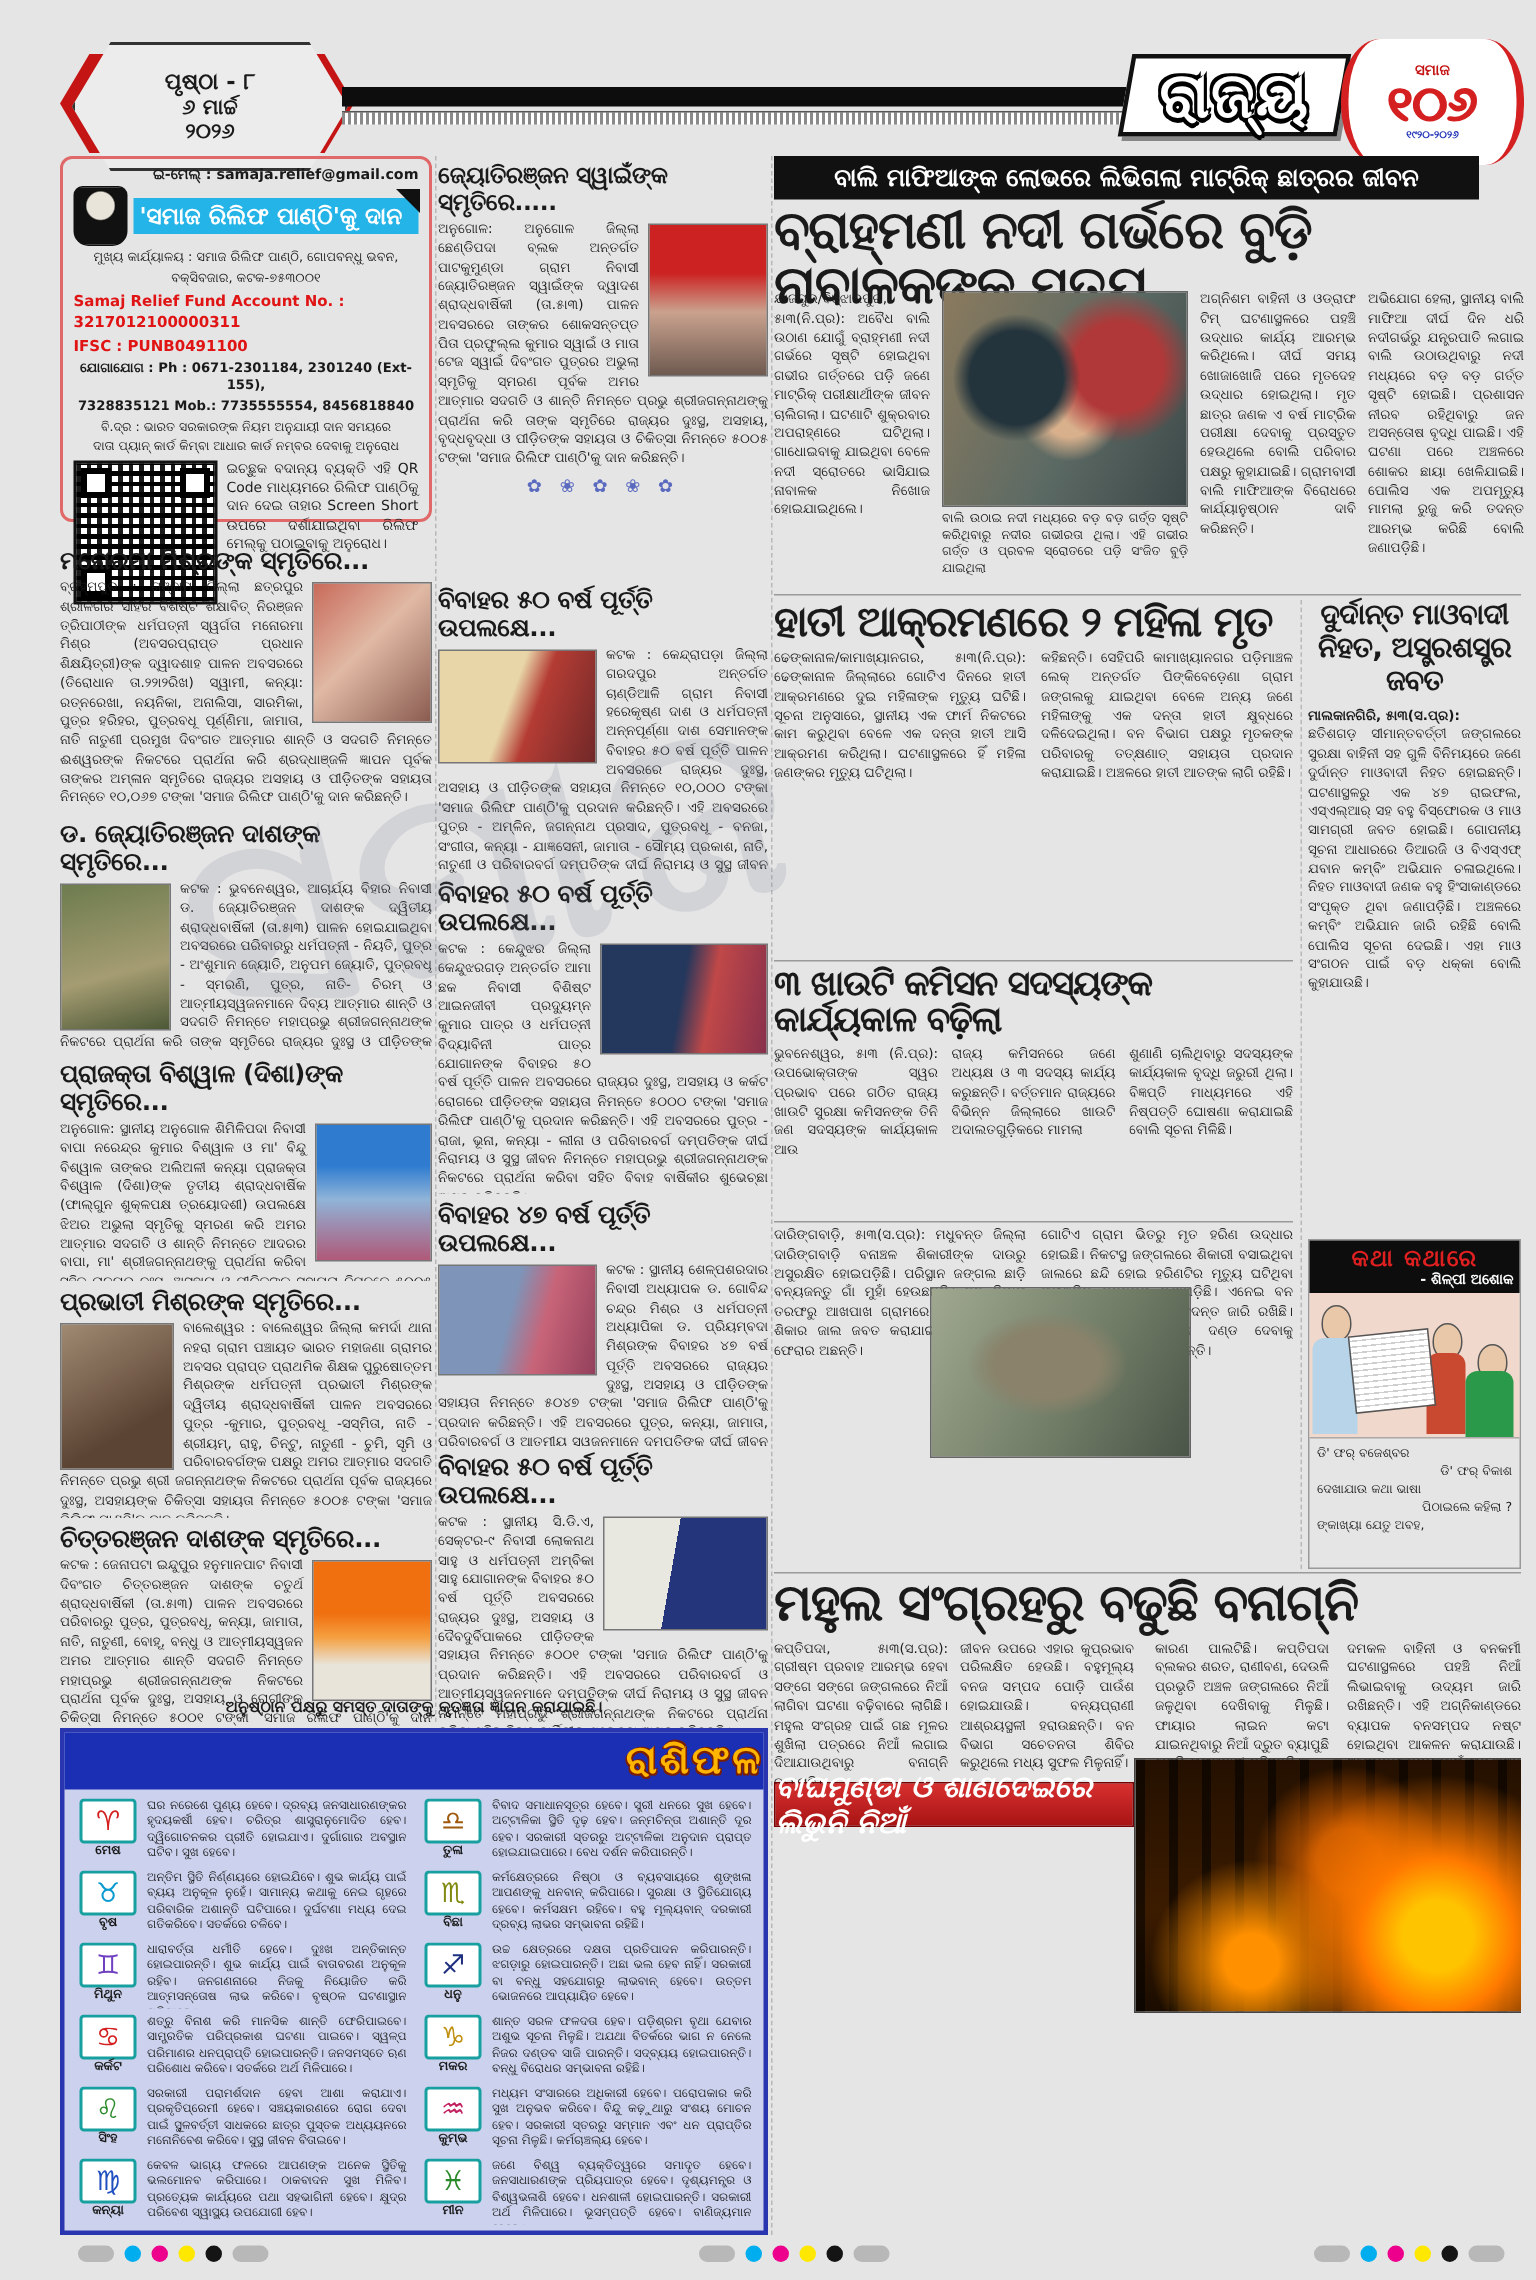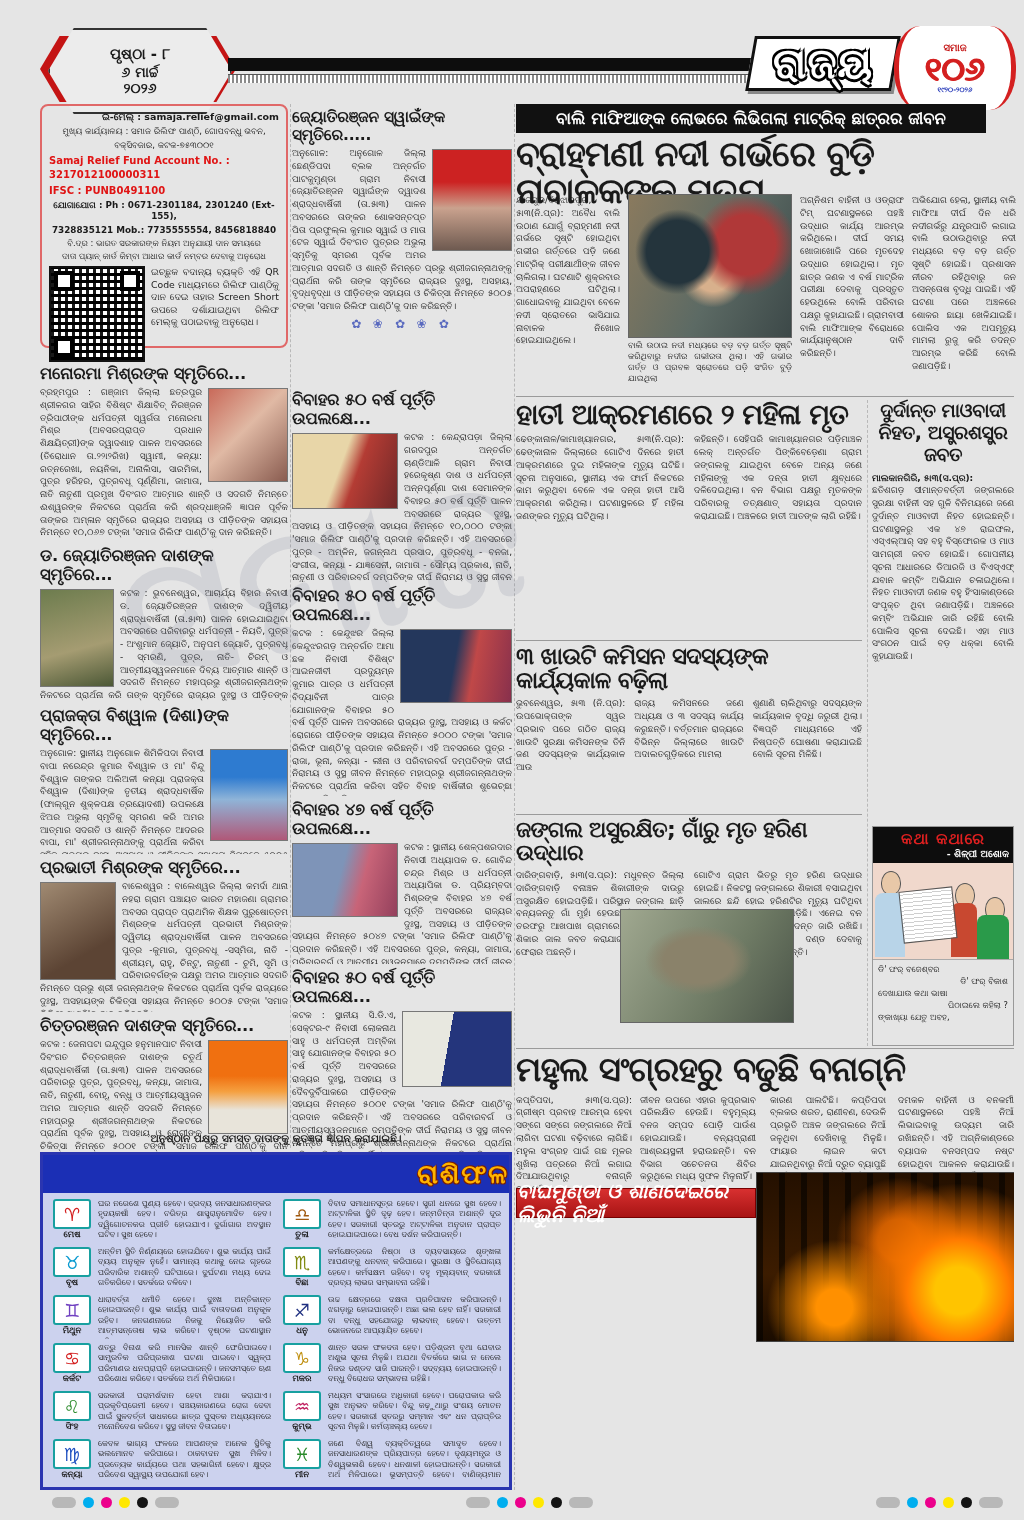--- a/index.html
+++ b/index.html
@@ -131,20 +131,24 @@
     <b>ରାଜ୍ୟ</b>
   </div>
   <div class="abs logo">
     <span class="lt">ସମାଜ</span>
     <span class="ln">୧୦୬</span>
     <span class="lb">୧୯୨୦-୨୦୨୬</span>
   </div>
 
   <div class="abs relief">
     <div class="em">ଇ-ମେଲ୍ : samaja.relief@gmail.com</div>
+    <div class="rtitle-row">
+      <div class="face"></div>
+      <div class="rtitle">'ସମାଜ ରିଲିଫ ପାଣ୍ଠି'କୁ ଦାନ</div>
+    </div>
     <div class="adr">ମୁଖ୍ୟ କାର୍ଯ୍ୟାଳୟ : ସମାଜ ରିଲିଫ ପାଣ୍ଠି, ଗୋପବନ୍ଧୁ ଭବନ,</div>
     <div class="adr">ବକ୍ସିବଜାର, କଟକ-୭୫୩୦୦୧</div>
     <div class="acc">Samaj Relief Fund Account No. : 3217012100000311</div>
     <div class="acc">IFSC : PUNB0491100</div>
     <div class="ph">ଯୋଗାଯୋଗ : Ph : 0671-2301184, 2301240 (Ext-155),</div>
     <div class="ph">7328835121  Mob.: 7735555554, 8456818840</div>
     <div class="nt">ବି.ଦ୍ର : ଭାରତ ସରକାରଙ୍କ ନିୟମ ଅନୁଯାୟୀ ଦାନ ସମୟରେ</div>
     <div class="nt">ଦାତା ପ୍ୟାନ୍ କାର୍ଡ କିମ୍ବା ଆଧାର କାର୍ଡ ନମ୍ବର ଦେବାକୁ ଅନୁରୋଧ</div>
     <div class="qr-row">
       <div class="qr">
@@ -262,21 +266,20 @@
     <div class="cols3 bodytxt">
       <div class="jtxt clip" style="height:120px;">ଭୁବନେଶ୍ୱର, ୫ା୩ (ନି.ପ୍ର): ଉପଭୋକ୍ତାଙ୍କ ସ୍ୱର ପ୍ରଭାବ ପରେ ଗଠିତ ରାଜ୍ୟ ଖାଉଟି ସୁରକ୍ଷା କମିସନଙ୍କ ତିନି ଜଣ ସଦସ୍ୟଙ୍କ କାର୍ଯ୍ୟକାଳ ଆଉ</div>
       <div class="jtxt clip" style="height:120px;">ରାଜ୍ୟ କମିସନରେ ଜଣେ ଅଧ୍ୟକ୍ଷ ଓ ୩ ସଦସ୍ୟ କାର୍ଯ୍ୟ କରୁଛନ୍ତି। ବର୍ତ୍ତମାନ ରାଜ୍ୟରେ ବିଭିନ୍ନ ଜିଲ୍ଲାରେ ଖାଉଟି ଅଦାଲତଗୁଡ଼ିକରେ ମାମଲା</div>
       <div class="jtxt clip" style="height:120px;">ଶୁଣାଣି ଚାଲିଥିବାରୁ ସଦସ୍ୟଙ୍କ କାର୍ଯ୍ୟକାଳ ବୃଦ୍ଧି ଜରୁରୀ ଥିଲା। ବିଜ୍ଞପ୍ତି ମାଧ୍ୟମରେ ଏହି ନିଷ୍ପତ୍ତି ଘୋଷଣା କରାଯାଇଛି ବୋଲି ସୂଚନା ମିଳିଛି।</div>
     </div>
   </div>
 
   <div class="abs hline" style="left:516px;top:814px;width:346px;"></div>
 
   <div class="abs jungle">
-    <div class="h3n" style="font-size:22px;">ଜଙ୍ଗଲ ଅସୁରକ୍ଷିତ; ଗାଁରୁ ମୃତ ହରିଣ ଉଦ୍ଧାର</div>
     <div class="cols2 bodytxt" style="position:relative;">
       <div class="jtxt clip" style="height:192px;">ଦାରିଙ୍ଗବାଡ଼ି, ୫ା୩(ସ.ପ୍ର): ମଧୁବନ୍ତ ଜିଲ୍ଲା ଦାରିଙ୍ଗବାଡ଼ି ବନାଞ୍ଚଳ ଶିକାରୀଙ୍କ ଦାଉରୁ ଅସୁରକ୍ଷିତ ହୋଇପଡ଼ିଛି। ପରିସ୍ଥାନ ଜଙ୍ଗଲ ଛାଡ଼ି ବନ୍ୟଜନ୍ତୁ ଗାଁ ମୁହାଁ ହେଉଛନ୍ତି। ବନ ବିଭାଗ ତରଫରୁ ଆଖପାଖ ଗ୍ରାମରେ ଚଢ଼ାଉ କରାଯାଇ ଶିକାର ଜାଲ ଜବତ କରାଯାଇଛି। ଶିକାରୀମାନେ ଫେରାର ଅଛନ୍ତି।</div>
       <div class="jtxt clip" style="height:192px;">ଗୋଟିଏ ଗ୍ରାମ ଭିତରୁ ମୃତ ହରିଣ ଉଦ୍ଧାର ହୋଇଛି। ନିକଟସ୍ଥ ଜଙ୍ଗଲରେ ଶିକାରୀ ବସାଇଥିବା ଜାଲରେ ଛନ୍ଦି ହୋଇ ହରିଣଟିର ମୃତ୍ୟୁ ଘଟିଥିବା ପ୍ରାଥମିକ ତଦନ୍ତରୁ ଜଣାପଡ଼ିଛି। ଏନେଇ ବନ ବିଭାଗ ମାମଲା ରୁଜୁ କରି ତଦନ୍ତ ଜାରି ରଖିଛି। ଦୋଷୀଙ୍କୁ ଦୃଷ୍ଟାନ୍ତମୂଳକ ଦଣ୍ଡ ଦେବାକୁ ପରିବେଶପ୍ରେମୀ ଦାବି କରିଛନ୍ତି।</div>
       <div class="deer"></div>
     </div>
   </div>
 
   <div class="abs cartoon">
     <div class="ct-h">
       <b>କଥା କଥାରେ</b>

